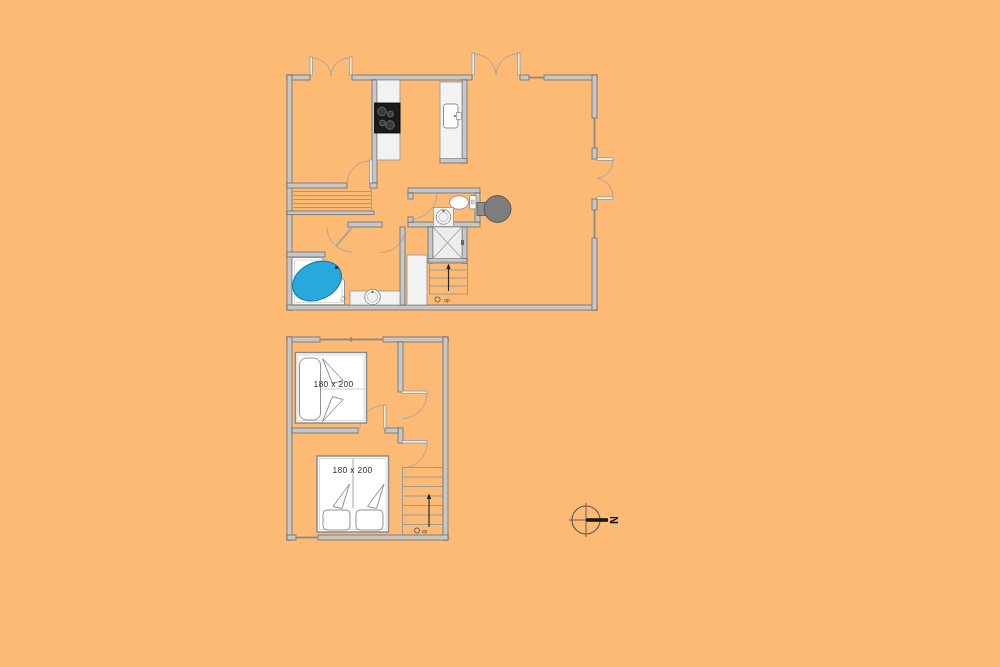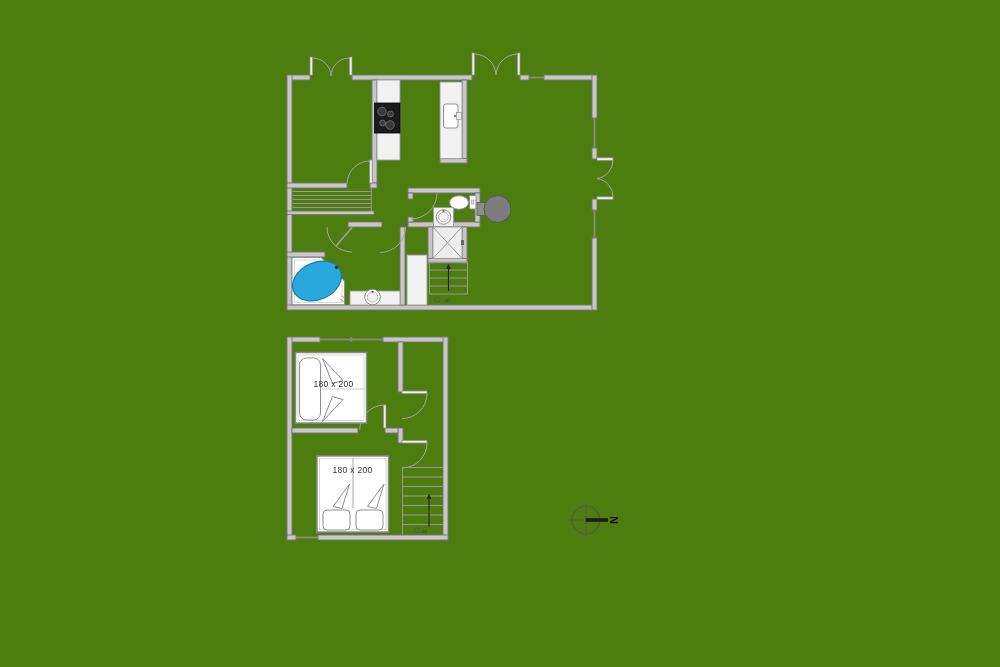--- a/index.html
+++ b/index.html
@@ -1,16 +1,16 @@
 <!DOCTYPE html>
 <html><head>
 <meta charset="utf-8">
 <style>
   html,body{margin:0;padding:0;background:#ffffff;}
-  #stage{position:relative;width:1000px;height:667px;background:#4d7c0f;overflow:hidden;}
+  #stage{position:relative;width:1000px;height:667px;background:#fdba74;overflow:hidden;}
   svg{position:absolute;left:0;top:0;}
   .wall{fill:#c7c7c7;stroke:#767676;stroke-width:0.9;}
   .winline{fill:#8a8a8a;}
   .leaf{fill:#eeeeee;stroke:#8f8f8f;stroke-width:0.7;}
   .arc{fill:none;stroke:#a6a6a6;stroke-width:1;}
   .furn{fill:#ffffff;stroke:#8f8f8f;stroke-width:1;}
   .cfill{fill:#f2f2f2;stroke:#9a9a9a;stroke-width:0.9;}
   .bedframe{fill:#ffffff;stroke:#8a8a8a;stroke-width:1.5;}
   .inner{fill:none;stroke:#c6c6c6;stroke-width:0.7;}
   .tread{stroke:#9a9a9a;stroke-width:1;}

